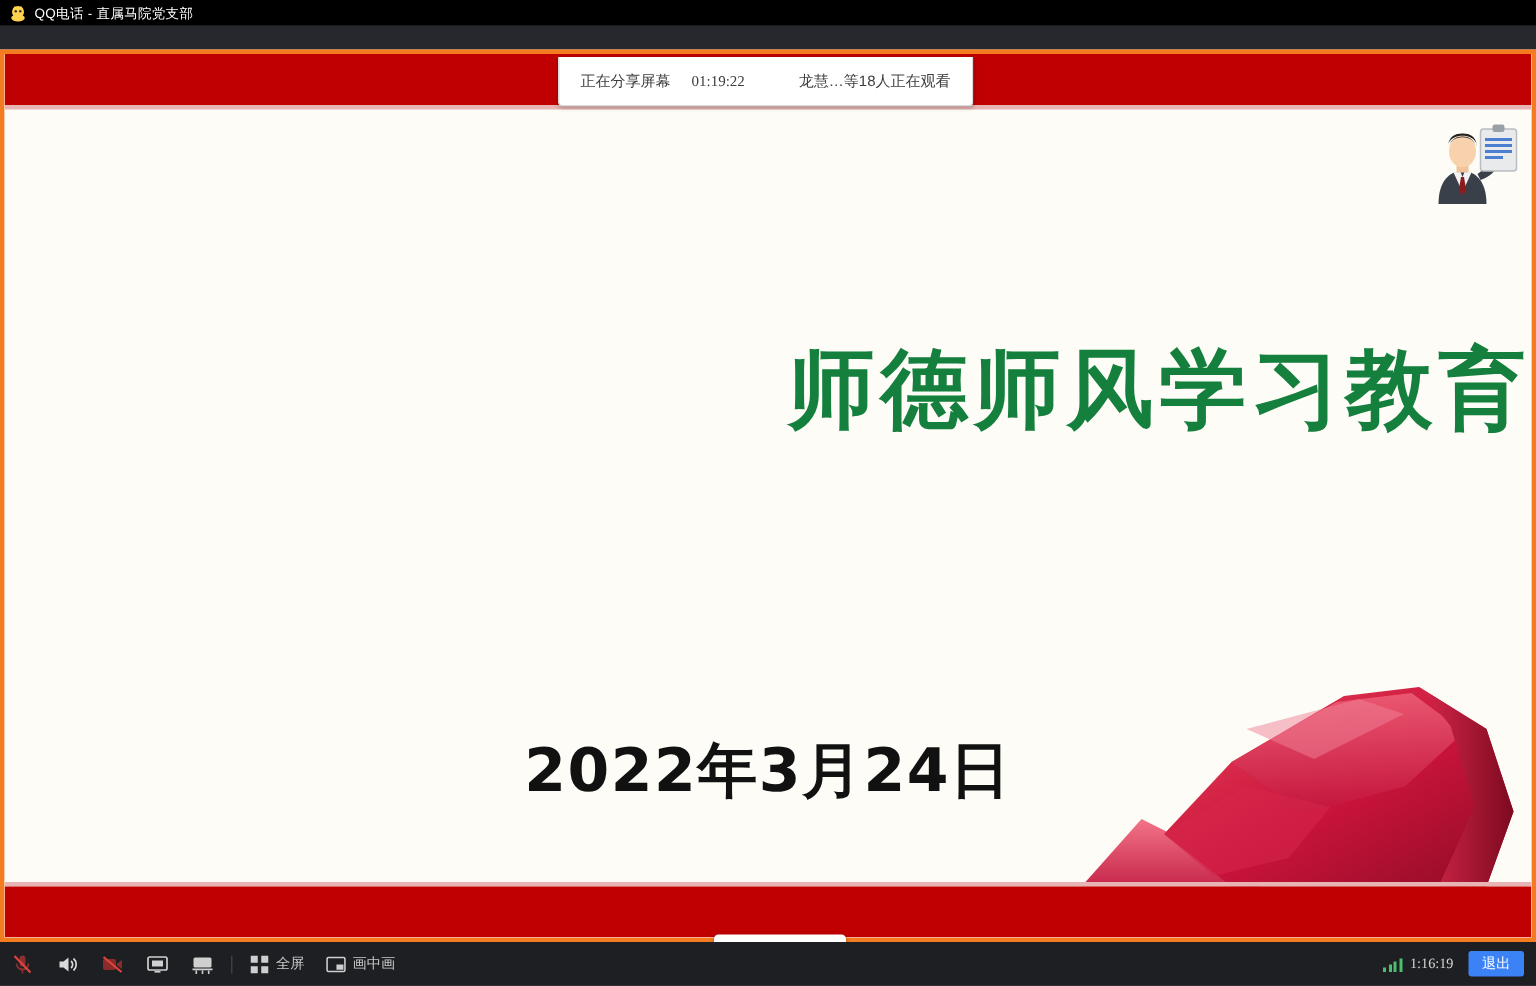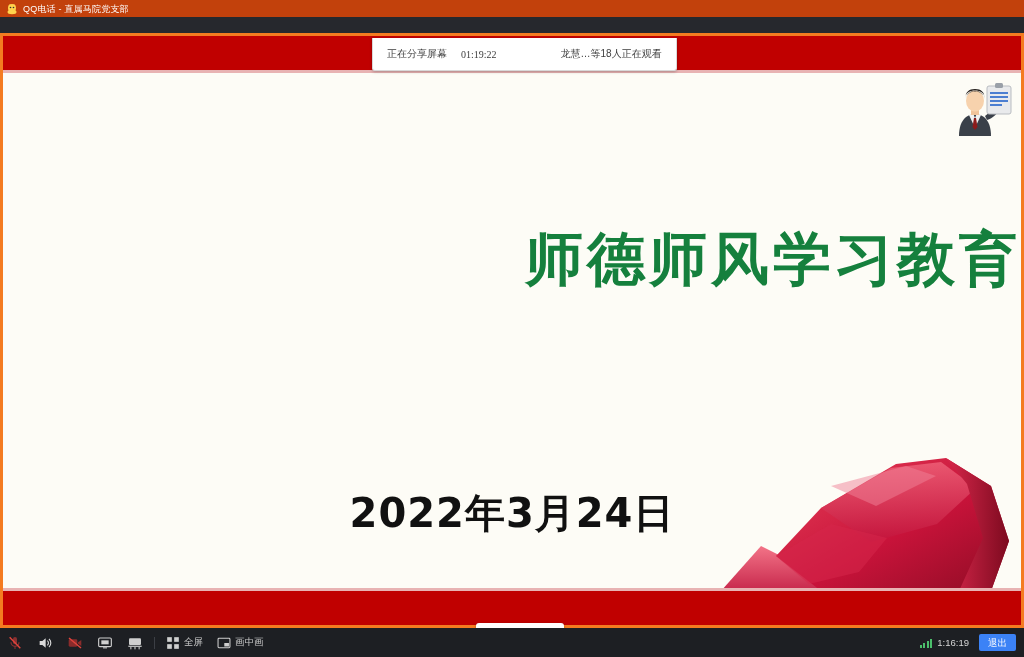--- a/index.html
+++ b/index.html
@@ -21,21 +21,21 @@
     background: #1d1f23;
     overflow: hidden;
   }
 
   
   .titlebar {
     position: absolute;
     left: 0; top: 0;
     width: 1024px;
     height: 17px;
-    background: #c2410c;
+    background: #000000;
     display: flex;
     align-items: center;
     padding-left: 6px;
     box-sizing: border-box;
   }
   .titlebar-icon {
     width: 12px; height: 12px;
     margin-right: 5px;
     display: block;
   }
@@ -187,21 +187,21 @@
   .sharebar-timer {
     font-size: 10px;
     color: #3d3d3d;
     margin-left: 14px;
     white-space: nowrap;
     font-family: Liberation Serif, serif;
   }
   .sharebar-viewers {
     font-size: 10px;
     color: #3d3d3d;
-    margin-left: 64px;
+    margin-left: 36px;
     white-space: nowrap;
   }
 
   
   .page-pill {
     position: absolute;
     left: 476px;
     top: 597px;
     width: 88px;
     height: 21px;
@@ -258,21 +258,21 @@
   .tb-spacer { flex: 1 1 auto; }
   .tb-right {
     display: flex;
     align-items: center;
     padding-right: 8px;
   }
   .tb-time {
     color: #d6d6d6;
     font-size: 9.5px;
     margin-left: 5px;
-    font-family: Liberation Sans, sans-serif;
+    font-family: Liberation Serif, serif;
   }
   .exit-btn {
     margin-left: 10px;
     background: #3b82f6;
     color: #fff;
     font-size: 9.5px;
     border: none;
     border-radius: 2px;
     padding: 3px 9px;
     cursor: pointer;

